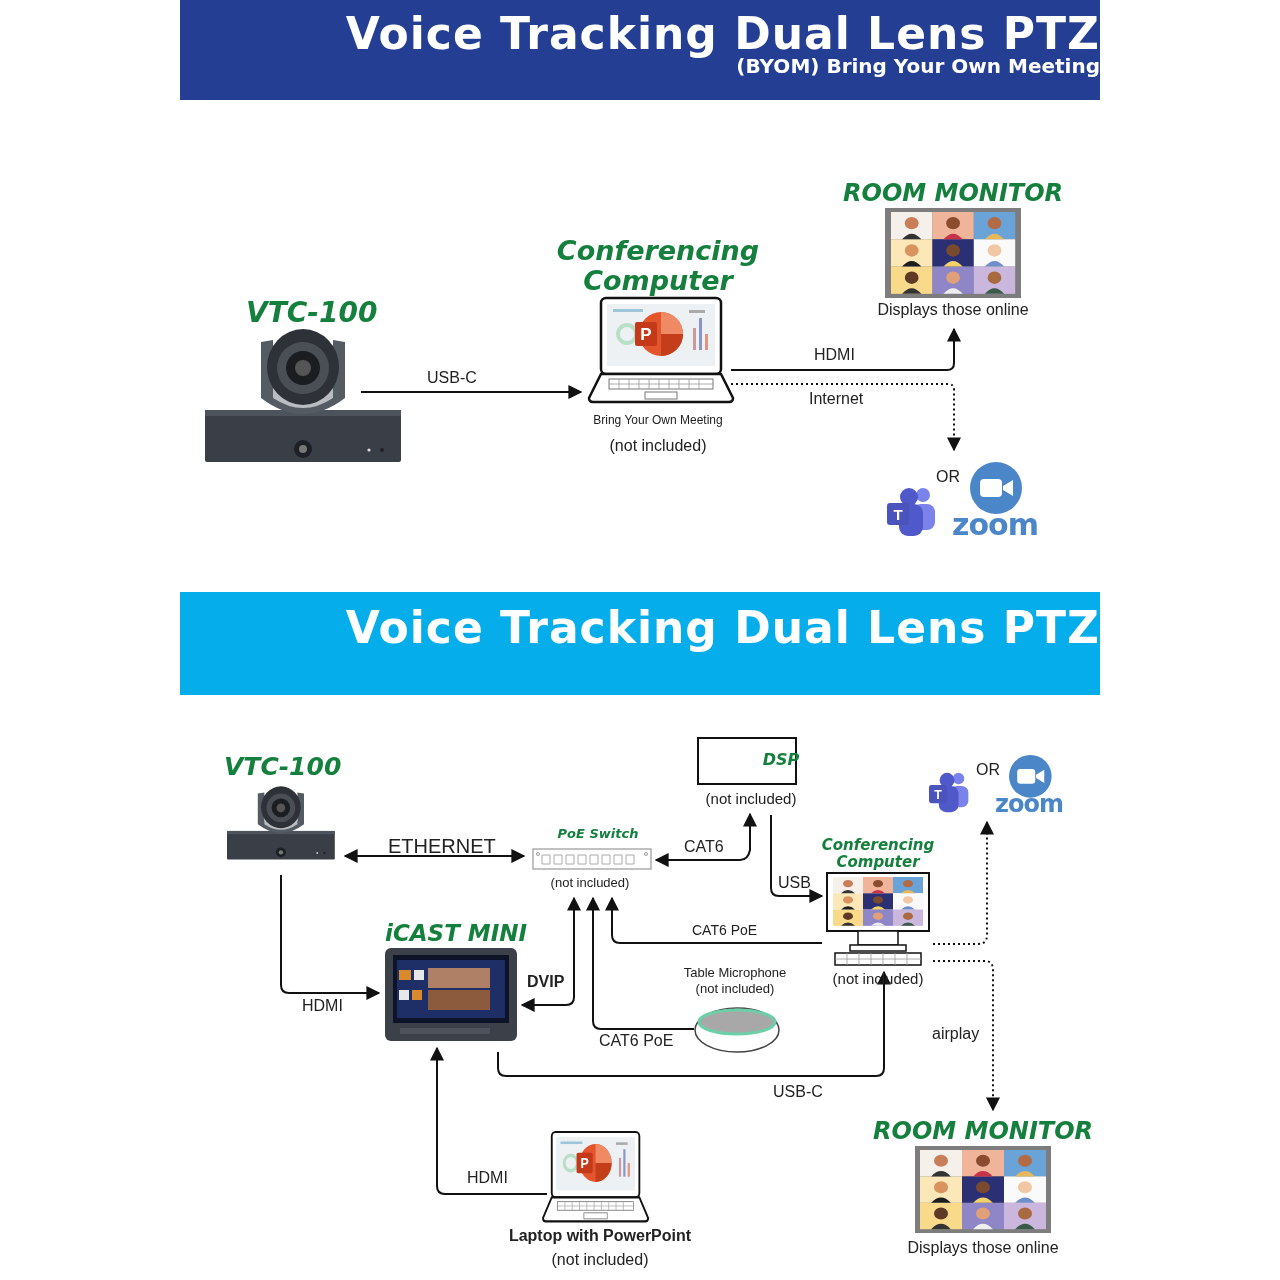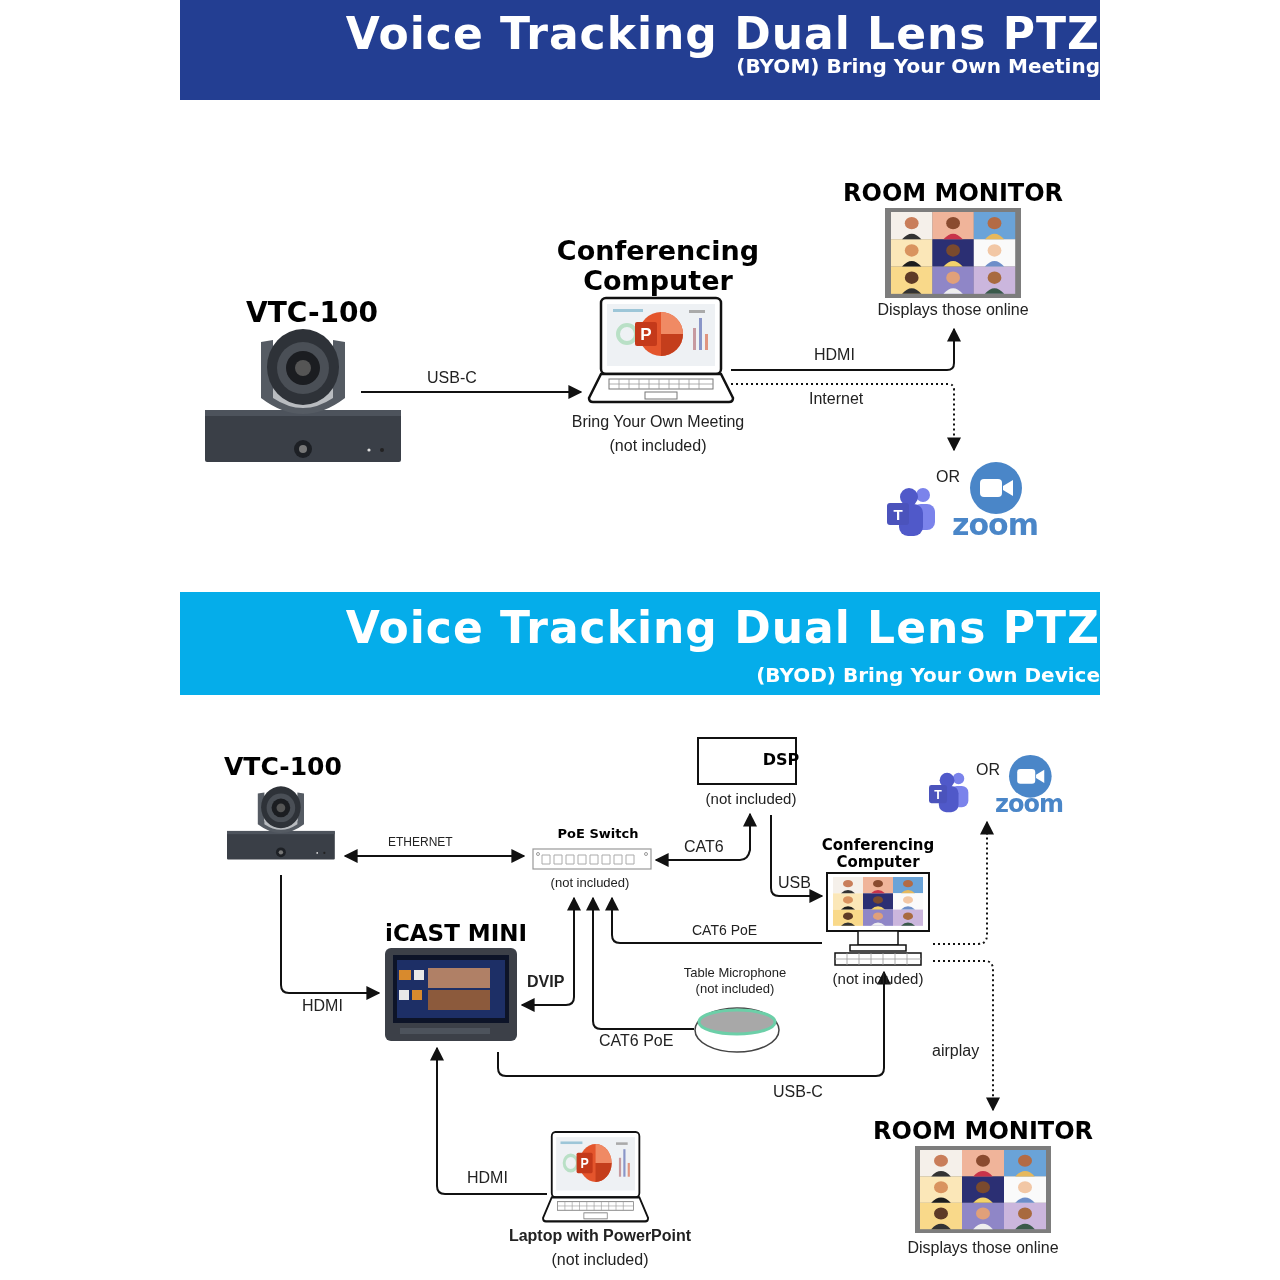--- a/index.html
+++ b/index.html
@@ -7,35 +7,34 @@
   .abs{position:absolute;}
   .banner{position:absolute;left:180px;width:920px;color:#fff;text-align:right;}
   .banner .title{font-weight:bold;font-size:44px;letter-spacing:1px;line-height:1;}
   .banner .sub{font-weight:bold;font-size:20px;line-height:1;}
   #banner1{top:0;height:100px;background:#233e92;}
   #banner1 .title{margin-top:12px;}
   #banner1 .sub{}
   #banner2{top:592px;height:103px;background:#05adea;}
   #banner2 .title{margin-top:14px;}
   #banner2 .sub{margin-top:15px;}
-  .lbl-b{font-weight:bold;color:#000000;white-space:nowrap;}
+  .lbl-b{font-weight:bold;color:#15803d;white-space:nowrap;font-style:italic;}
   .lbl{font-family:"Liberation Sans",sans-serif;color:#222;white-space:nowrap;}
   svg{position:absolute;left:0;top:0;}
   .t-center{text-align:center;}
 </style>
 </head>
 <body>
 
 <div class="banner" id="banner1">
   <div class="title">Voice Tracking Dual Lens PTZ</div>
   <div class="sub">(BYOM) Bring Your Own Meeting</div>
 </div>
 <div class="banner" id="banner2">
   <div class="title">Voice Tracking Dual Lens PTZ</div>
-  <div class="sub">(BYOD) Bring Your Own Device</div>
 </div>
 
 <svg width="1280" height="1280" viewBox="0 0 1280 1280">
   <defs>
     <marker id="ah" viewBox="0 0 10 10" refX="9" refY="5" markerWidth="7" markerHeight="7" orient="auto-start-reverse">
       <path d="M0,0 L10,5 L0,10 z" fill="#111"></path>
     </marker>
     <g id="camera">
       <rect x="0" y="78" width="196" height="52" rx="2" fill="#3a3f47"></rect>
       <rect x="0" y="78" width="196" height="6" fill="#4d535c"></rect>
@@ -217,21 +216,21 @@
   <path d="M547,1194 L445,1194 Q437,1194 437,1186 L437,1048" fill="none" stroke="#111" stroke-width="2" marker-end="url(#ah)"></path>
   <path d="M933,944 L978,944 Q987,944 987,935 L987,822" fill="none" stroke="#111" stroke-width="2" stroke-dasharray="2,3" marker-end="url(#ah)"></path>
   <path d="M933,961 L985,961 Q993,961 993,970 L993,1110" fill="none" stroke="#111" stroke-width="2" stroke-dasharray="2,3" marker-end="url(#ah)"></path>
 </svg>
 
 <div class="abs lbl-b" style="left:246px;top:296px;font-size:28px;">VTC-100</div>
 <div class="abs lbl-b t-center" style="left:555px;top:236px;width:206px;font-size:27px;line-height:30px;">
   <div>Conferencing</div>
   <div>Computer</div>
 </div>
-<div class="abs lbl t-center" style="left:555px;top:413px;width:206px;font-size:16px;">Bring Your Own Meeting</div>
+<div class="abs lbl t-center" style="left:555px;top:413px;width:206px;font-size:12px;">Bring Your Own Meeting</div>
 <div class="abs lbl t-center" style="left:555px;top:437px;width:206px;font-size:16px;">(not included)</div>
 <div class="abs lbl-b t-center" style="left:843px;top:179px;width:220px;font-size:24px;">ROOM MONITOR</div>
 <div class="abs lbl t-center" style="left:853px;top:301px;width:200px;font-size:16px;">Displays those online</div>
 <div class="abs lbl" style="left:427px;top:369px;font-size:16px;">USB-C</div>
 <div class="abs lbl" style="left:814px;top:346px;font-size:16px;">HDMI</div>
 <div class="abs lbl" style="left:809px;top:390px;font-size:16px;">Internet</div>
 <div class="abs lbl" style="left:936px;top:468px;font-size:16px;">OR</div>
 <div class="abs" style="left:952px;top:507px;font-size:30px;font-weight:bold;color:#4a86c8;font-family:'DejaVu Sans',sans-serif;letter-spacing:-1px;">zoom</div>
 
 <div class="abs lbl-b" style="left:224px;top:752px;font-size:25px;">VTC-100</div>
@@ -247,22 +246,22 @@
 <div class="abs lbl-b" style="left:385px;top:920px;font-size:23px;">iCAST MINI</div>
 <div class="abs lbl t-center" style="left:667px;top:965px;width:136px;font-size:13px;">Table Microphone</div>
 <div class="abs lbl t-center" style="left:667px;top:981px;width:136px;font-size:13px;">(not included)</div>
 <div class="abs lbl t-center" style="left:497px;top:1227px;width:206px;font-size:16px;font-weight:bold;">Laptop with PowerPoint</div>
 <div class="abs lbl t-center" style="left:497px;top:1251px;width:206px;font-size:16px;">(not included)</div>
 <div class="abs lbl-b t-center" style="left:873px;top:1117px;width:220px;font-size:24px;">ROOM MONITOR</div>
 <div class="abs lbl t-center" style="left:883px;top:1239px;width:200px;font-size:16px;">Displays those online</div>
 <div class="abs lbl" style="left:976px;top:761px;font-size:16px;">OR</div>
 <div class="abs" style="left:995px;top:790px;font-size:24px;font-weight:bold;color:#4a86c8;font-family:'DejaVu Sans',sans-serif;letter-spacing:-1px;">zoom</div>
 
-<div class="abs lbl" style="left:388px;top:835px;font-size:12px;">ETHERNET</div>
+<div class="abs lbl" style="left:388px;top:835px;font-size:20px;">ETHERNET</div>
 <div class="abs lbl" style="left:684px;top:838px;font-size:16px;">CAT6</div>
 <div class="abs lbl" style="left:778px;top:874px;font-size:16px;">USB</div>
 <div class="abs lbl" style="left:692px;top:922px;font-size:14px;">CAT6 PoE</div>
 <div class="abs lbl" style="left:599px;top:1032px;font-size:16px;">CAT6 PoE</div>
 <div class="abs lbl" style="left:527px;top:973px;font-size:16px;font-weight:bold;">DVIP</div>
 <div class="abs lbl" style="left:302px;top:997px;font-size:16px;">HDMI</div>
 <div class="abs lbl" style="left:467px;top:1169px;font-size:16px;">HDMI</div>
 <div class="abs lbl" style="left:773px;top:1083px;font-size:16px;">USB-C</div>
-<div class="abs lbl" style="left:932px;top:1025px;font-size:16px;margin-top:17px;">airplay</div>
+<div class="abs lbl" style="left:932px;top:1025px;font-size:16px;">airplay</div>
 
 </body></html>

